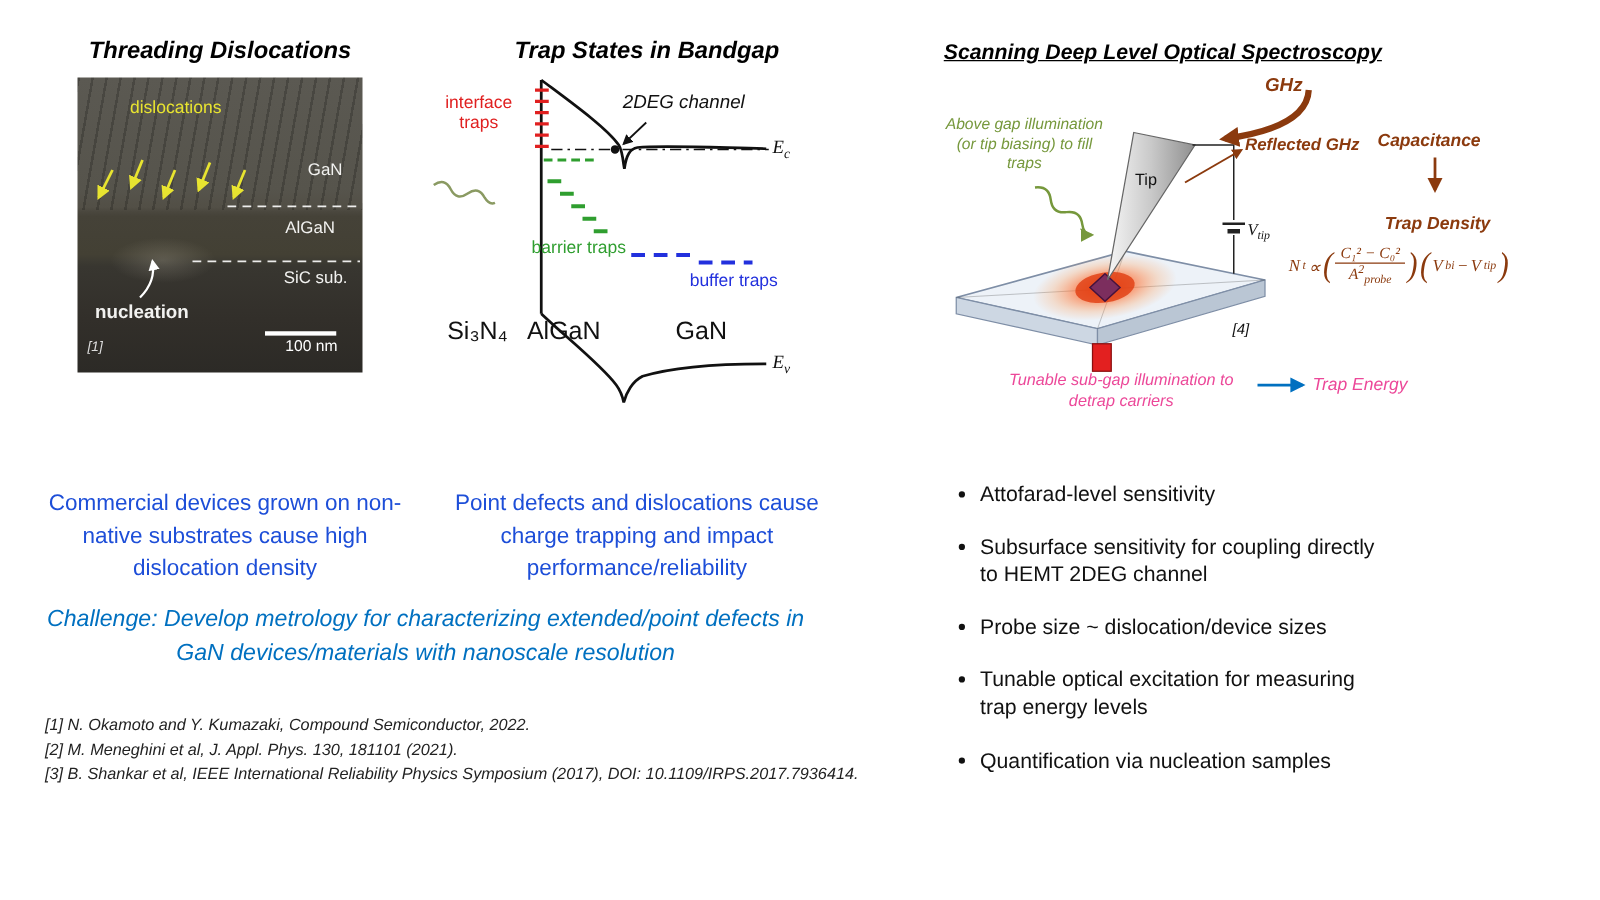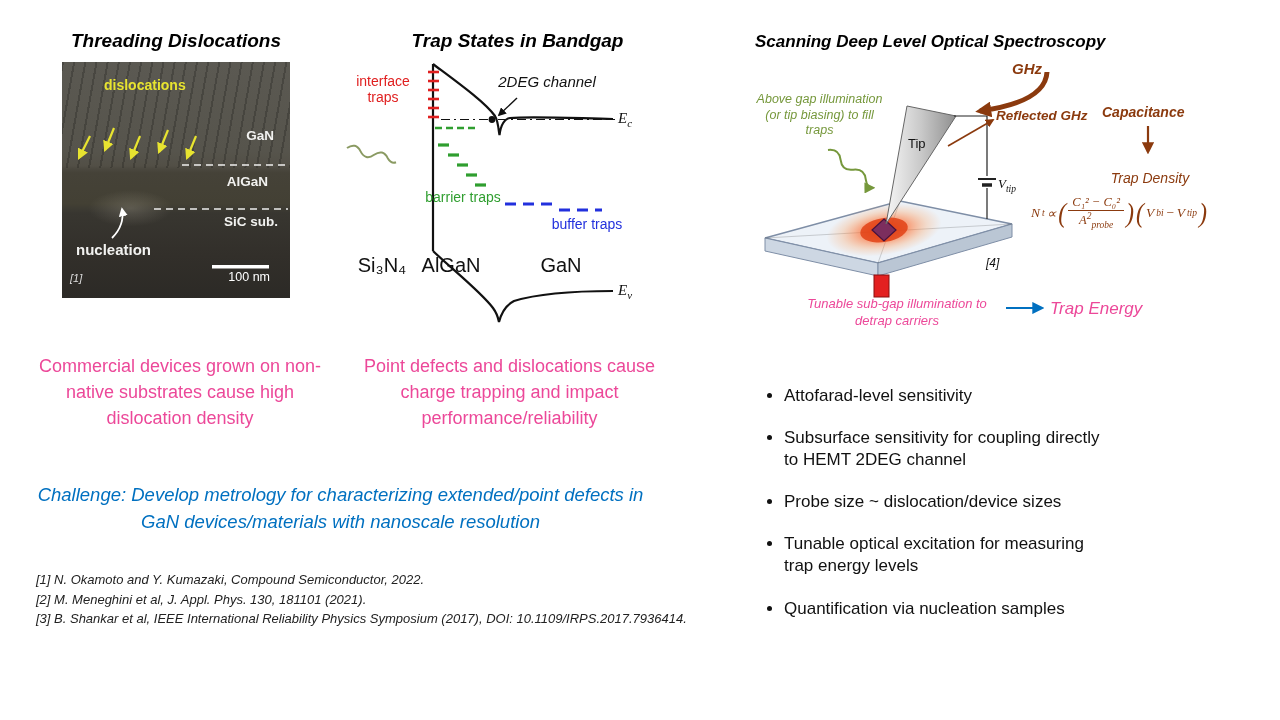--- a/index.html
+++ b/index.html
@@ -2,32 +2,32 @@
 <html><head>
 <meta charset="utf-8">
 <style>
   html,body{margin:0;padding:0;background:#ffffff;}
   .slide{position:relative;width:1280px;height:720px;background:#ffffff;overflow:hidden;
          font-family:"Liberation Sans",sans-serif;color:#111;}
 
   
   .panel-title{position:absolute;font-style:italic;font-weight:600;font-size:19px;
                text-align:center;color:#000;}
-  .caption{position:absolute;font-size:18px;line-height:1.45;text-align:center;color:#ec4899;}
+  .caption{position:absolute;font-size:18px;line-height:1.45;text-align:center;color:#1d4ed8;margin-top:36px;}
 
   
   .tem{position:absolute;left:62px;top:62px;width:228px;height:236px;overflow:hidden;
        background:
          radial-gradient(60px 26px at 30% 62%, rgba(205,198,180,0.22), transparent 70%),
          linear-gradient(180deg,#5b5952 0%,#56544c 38%,#524f46 44%,#4a473e 45.5%,
            #454238 47%,#434034 60%,#3c3a32 62.5%,#383630 64%,#322f2a 82%,#2c2a26 100%);}
   .tem-streaks{position:absolute;left:0;top:0;width:100%;height:45%;opacity:.5;
        background:repeating-linear-gradient(100deg, rgba(18,18,16,.5) 0 2px, transparent 2px 11px);}
   .tem-svg{position:absolute;left:0;top:0;}
-  .tem-label{position:absolute;color:#f2f2f0;font-size:13.5px;white-space:nowrap;font-weight:bold;}
+  .tem-label{position:absolute;color:#f2f2f0;font-size:13.5px;white-space:nowrap;}
   .tem-label.yellow{color:#e8e430;font-size:14px;}
   .tem-label.nuc{font-weight:bold;font-size:15px;}
   .tem-ref{position:absolute;left:8px;top:210px;color:#dddddd;font-size:11px;font-style:italic;}
   .tem-scale-text{position:absolute;right:20px;top:208px;color:#fff;font-size:12.5px;}
 
   
   .band{position:absolute;left:345px;top:58px;width:320px;height:290px;}
   .band-label{position:absolute;font-size:14px;line-height:1.15;text-align:center;}
   .band-label.red{color:#e02020;}
   .band-label.green{color:#2f9e2f;}
@@ -38,21 +38,21 @@
   .band-2deg{position:absolute;font-size:15px;font-style:italic;text-align:center;color:#111;}
 
   
   .challenge{position:absolute;left:28px;top:482px;width:625px;text-align:center;
              color:#0070C0;font-style:italic;font-size:18.5px;line-height:1.45;}
   .refs{position:absolute;left:36px;top:556px;width:730px;font-size:13px;font-style:italic;
         line-height:1.5;color:#222;margin-top:14px;}
 
   
   .right-title{position:absolute;left:755px;top:32px;font-style:italic;font-weight:600;
-               font-size:17px;color:#000;}
+               font-size:17px;text-decoration:underline;color:#000;}
   .sdlos{position:absolute;left:750px;top:58px;width:490px;height:300px;}
   .sdlos-svg{position:absolute;left:0;top:0;}
   .rust{color:#8B3A0E;text-align:right;}
   .sd-label{position:absolute;font-style:italic;white-space:nowrap;}
   .sd-green{position:absolute;left:2px;top:34px;width:135px;text-align:center;
             color:#76983C;font-style:italic;font-size:12.5px;line-height:1.25;}
   .sd-blue{position:absolute;color:#ec4899;font-style:italic;}
   .tip-label{position:absolute;left:158px;top:78px;font-size:13px;color:#111;}
   .vtip{position:absolute;left:248px;top:118px;font-size:13px;color:#111;
         font-family:"Liberation Serif",serif;font-style:italic;}
@@ -230,27 +230,27 @@
       <g transform="rotate(38 78 92)">
         <path d="M78,92 q8,-8 16,0 q8,8 16,0 q8,-8 16,0 q6,6 11,2" fill="none" stroke="#76983C" stroke-width="2" marker-end="url(#ao)"></path>
       </g>
       <line x1="256" y1="250" x2="292" y2="250" stroke="#0070C0" stroke-width="2.2" marker-end="url(#abl)"></line>
       <rect x="124" y="217" width="15" height="22" fill="#e32020" stroke="#8a0f0f" stroke-width="1"></rect>
     </svg>
 
     <span class="sd-label rust" style="left:262px;top:2px;font-size:15px;font-weight:600;">GHz</span>
     <span class="sd-label rust" style="left:246px;top:50px;font-size:13.5px;font-weight:600;">Reflected GHz</span>
     <span class="sd-label rust" style="left:352px;top:46px;font-size:14px;font-weight:600;">Capacitance</span>
-    <span class="sd-label rust" style="left:350px;top:112px;width:100px;text-align:center;font-size:14px;font-weight:400;">Trap Density</span>
+    <span class="sd-label rust" style="left:350px;top:112px;width:100px;text-align:center;font-size:14px;font-weight:700;">Trap Density</span>
     <span class="sd-green">Above gap illumination (or tip biasing) to fill traps</span>
     <span class="tip-label">Tip</span>
     <span class="vtip"><span>V</span><sub>tip</sub></span>
     <span class="sample-ref">[4]</span>
     <span class="sd-blue" style="left:42px;top:238px;width:210px;text-align:center;font-size:13px;line-height:1.3;">Tunable sub-gap illumination to detrap carriers</span>
-    <span class="sd-blue" style="left:300px;top:241px;font-size:17px;white-space:nowrap;font-style:italic;">Trap Energy</span>
+    <span class="sd-blue" style="left:300px;top:241px;font-size:14px;white-space:nowrap;font-style:italic;">Trap Energy</span>
 
     <div class="formula">
       <span>N</span>
         <sub>t</sub>
       <span>∝</span>
       <span class="bigp">(</span>
       <span class="frac">
         <span class="num">C₁² − C₀²</span>
         <span class="den"><span>A</span><sup>2</sup><sub>probe</sub></span>
       </span>

